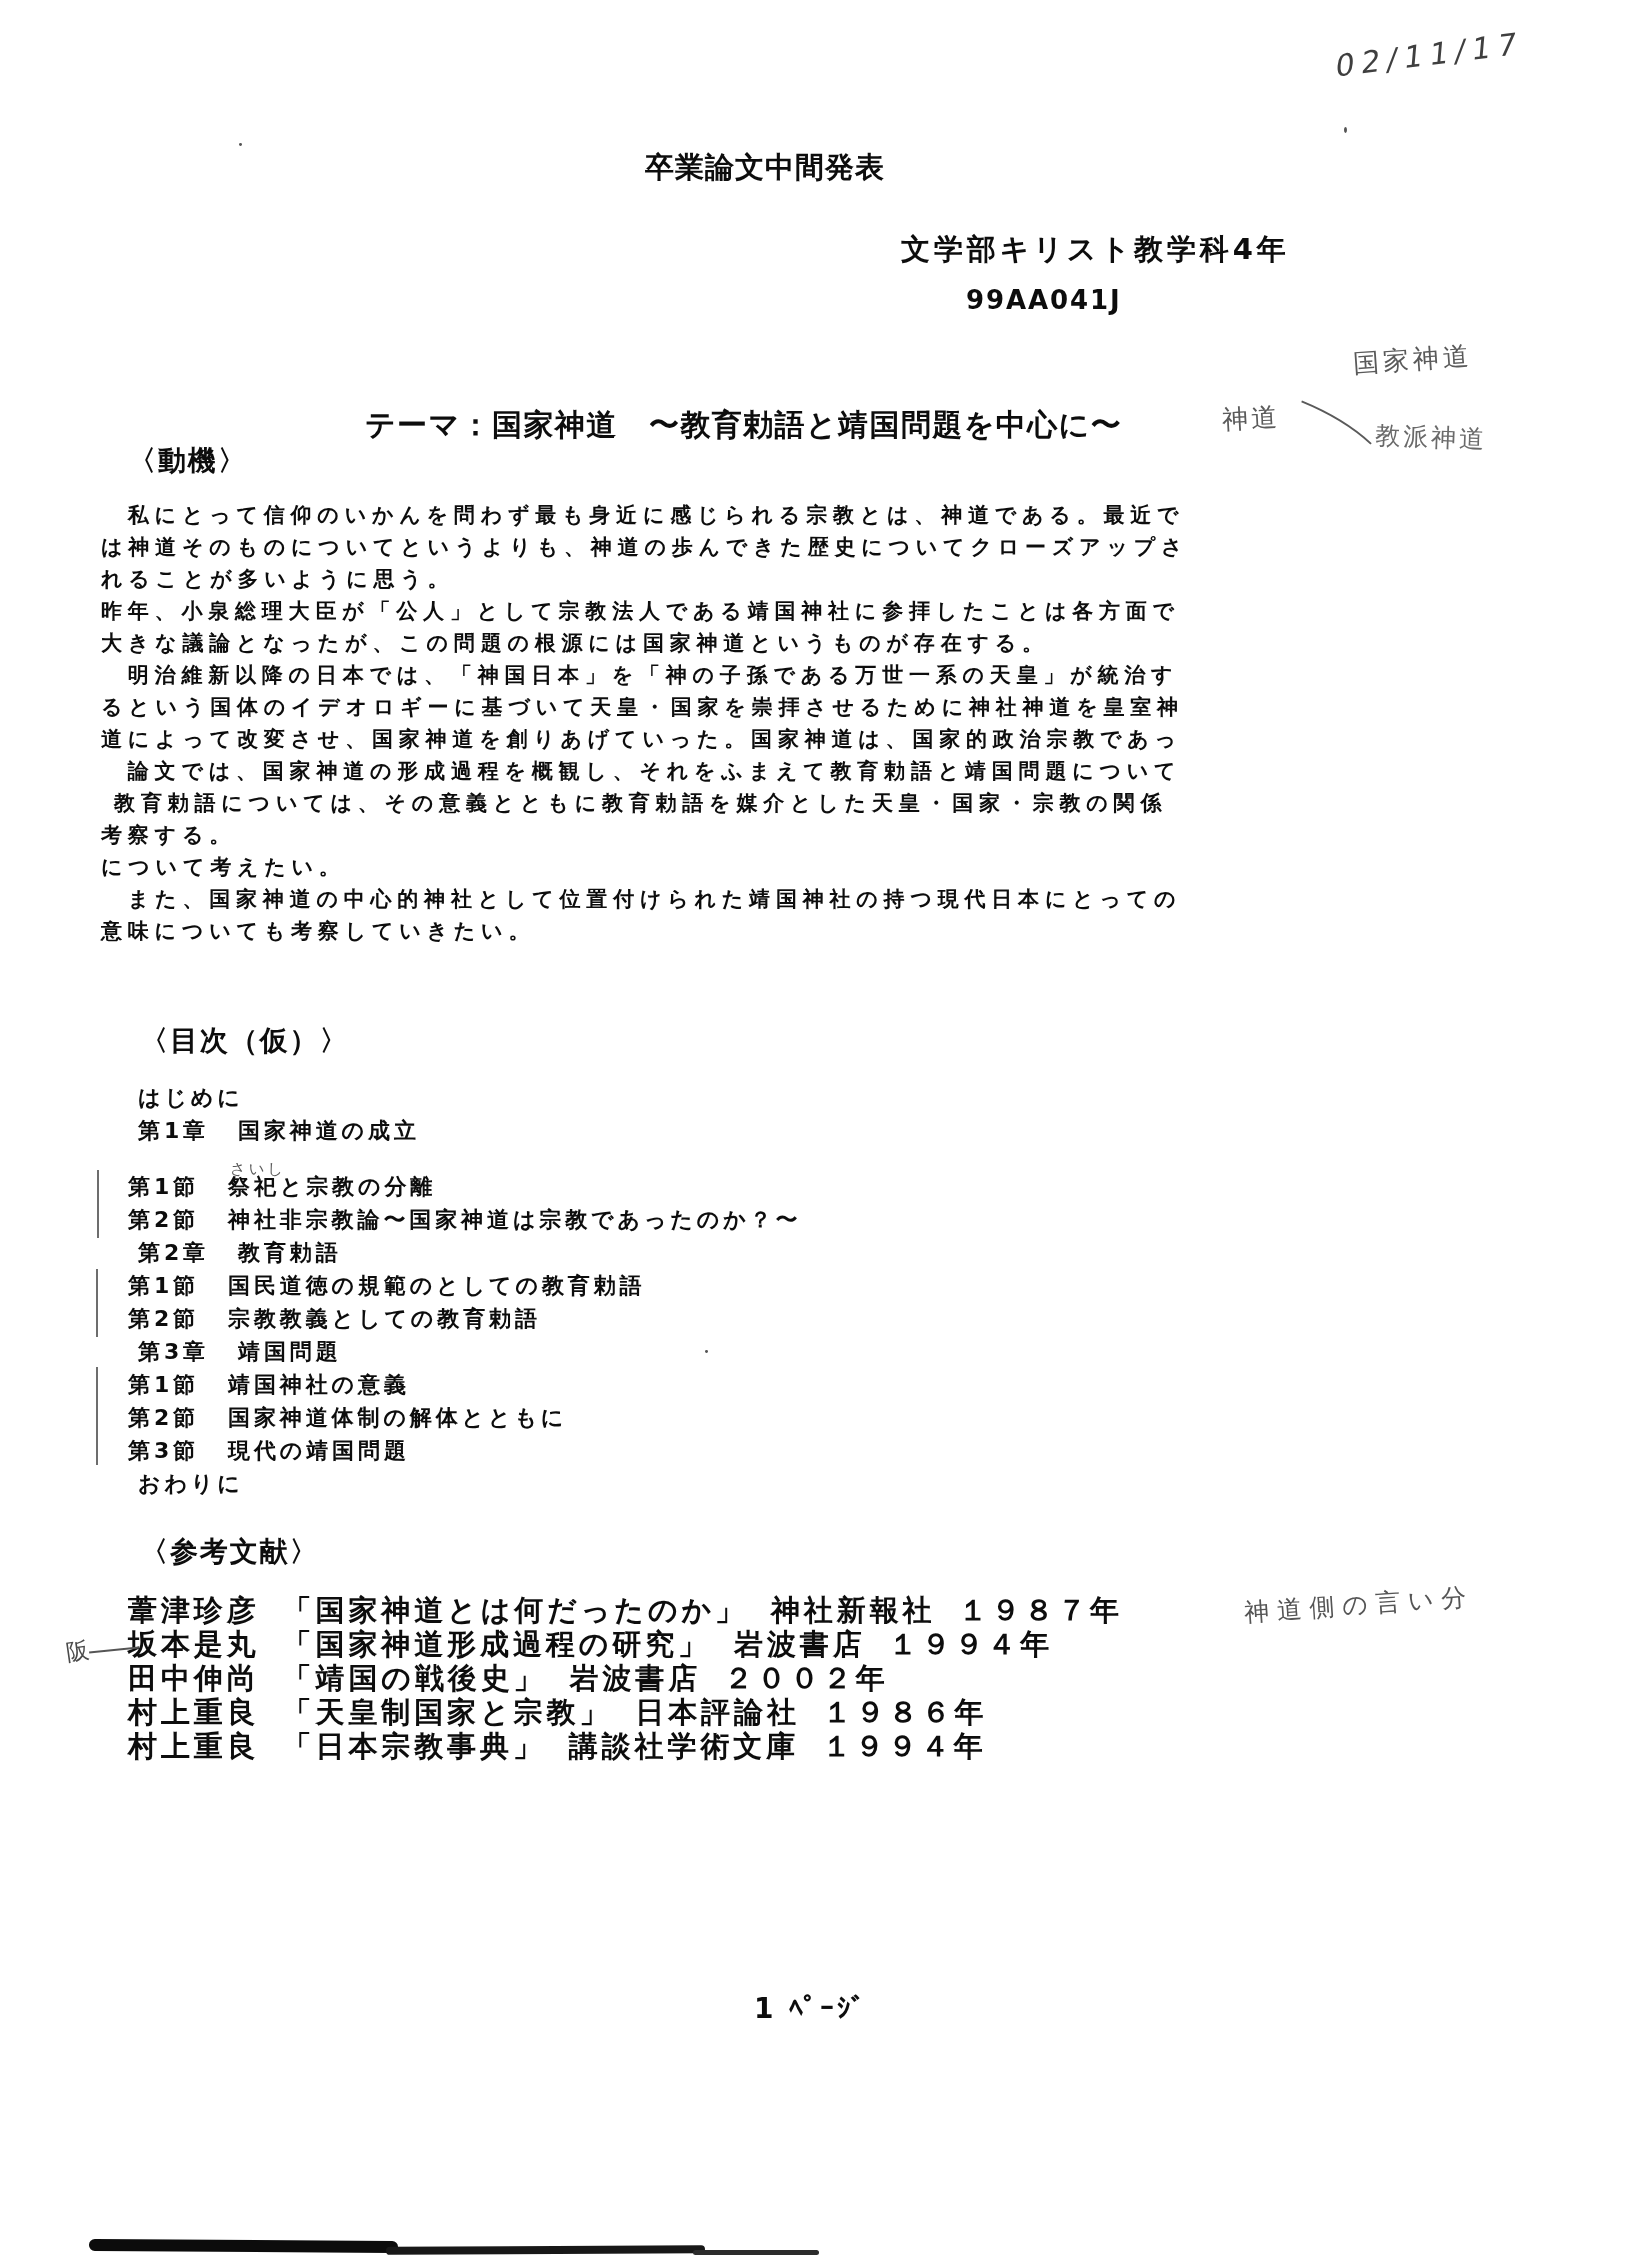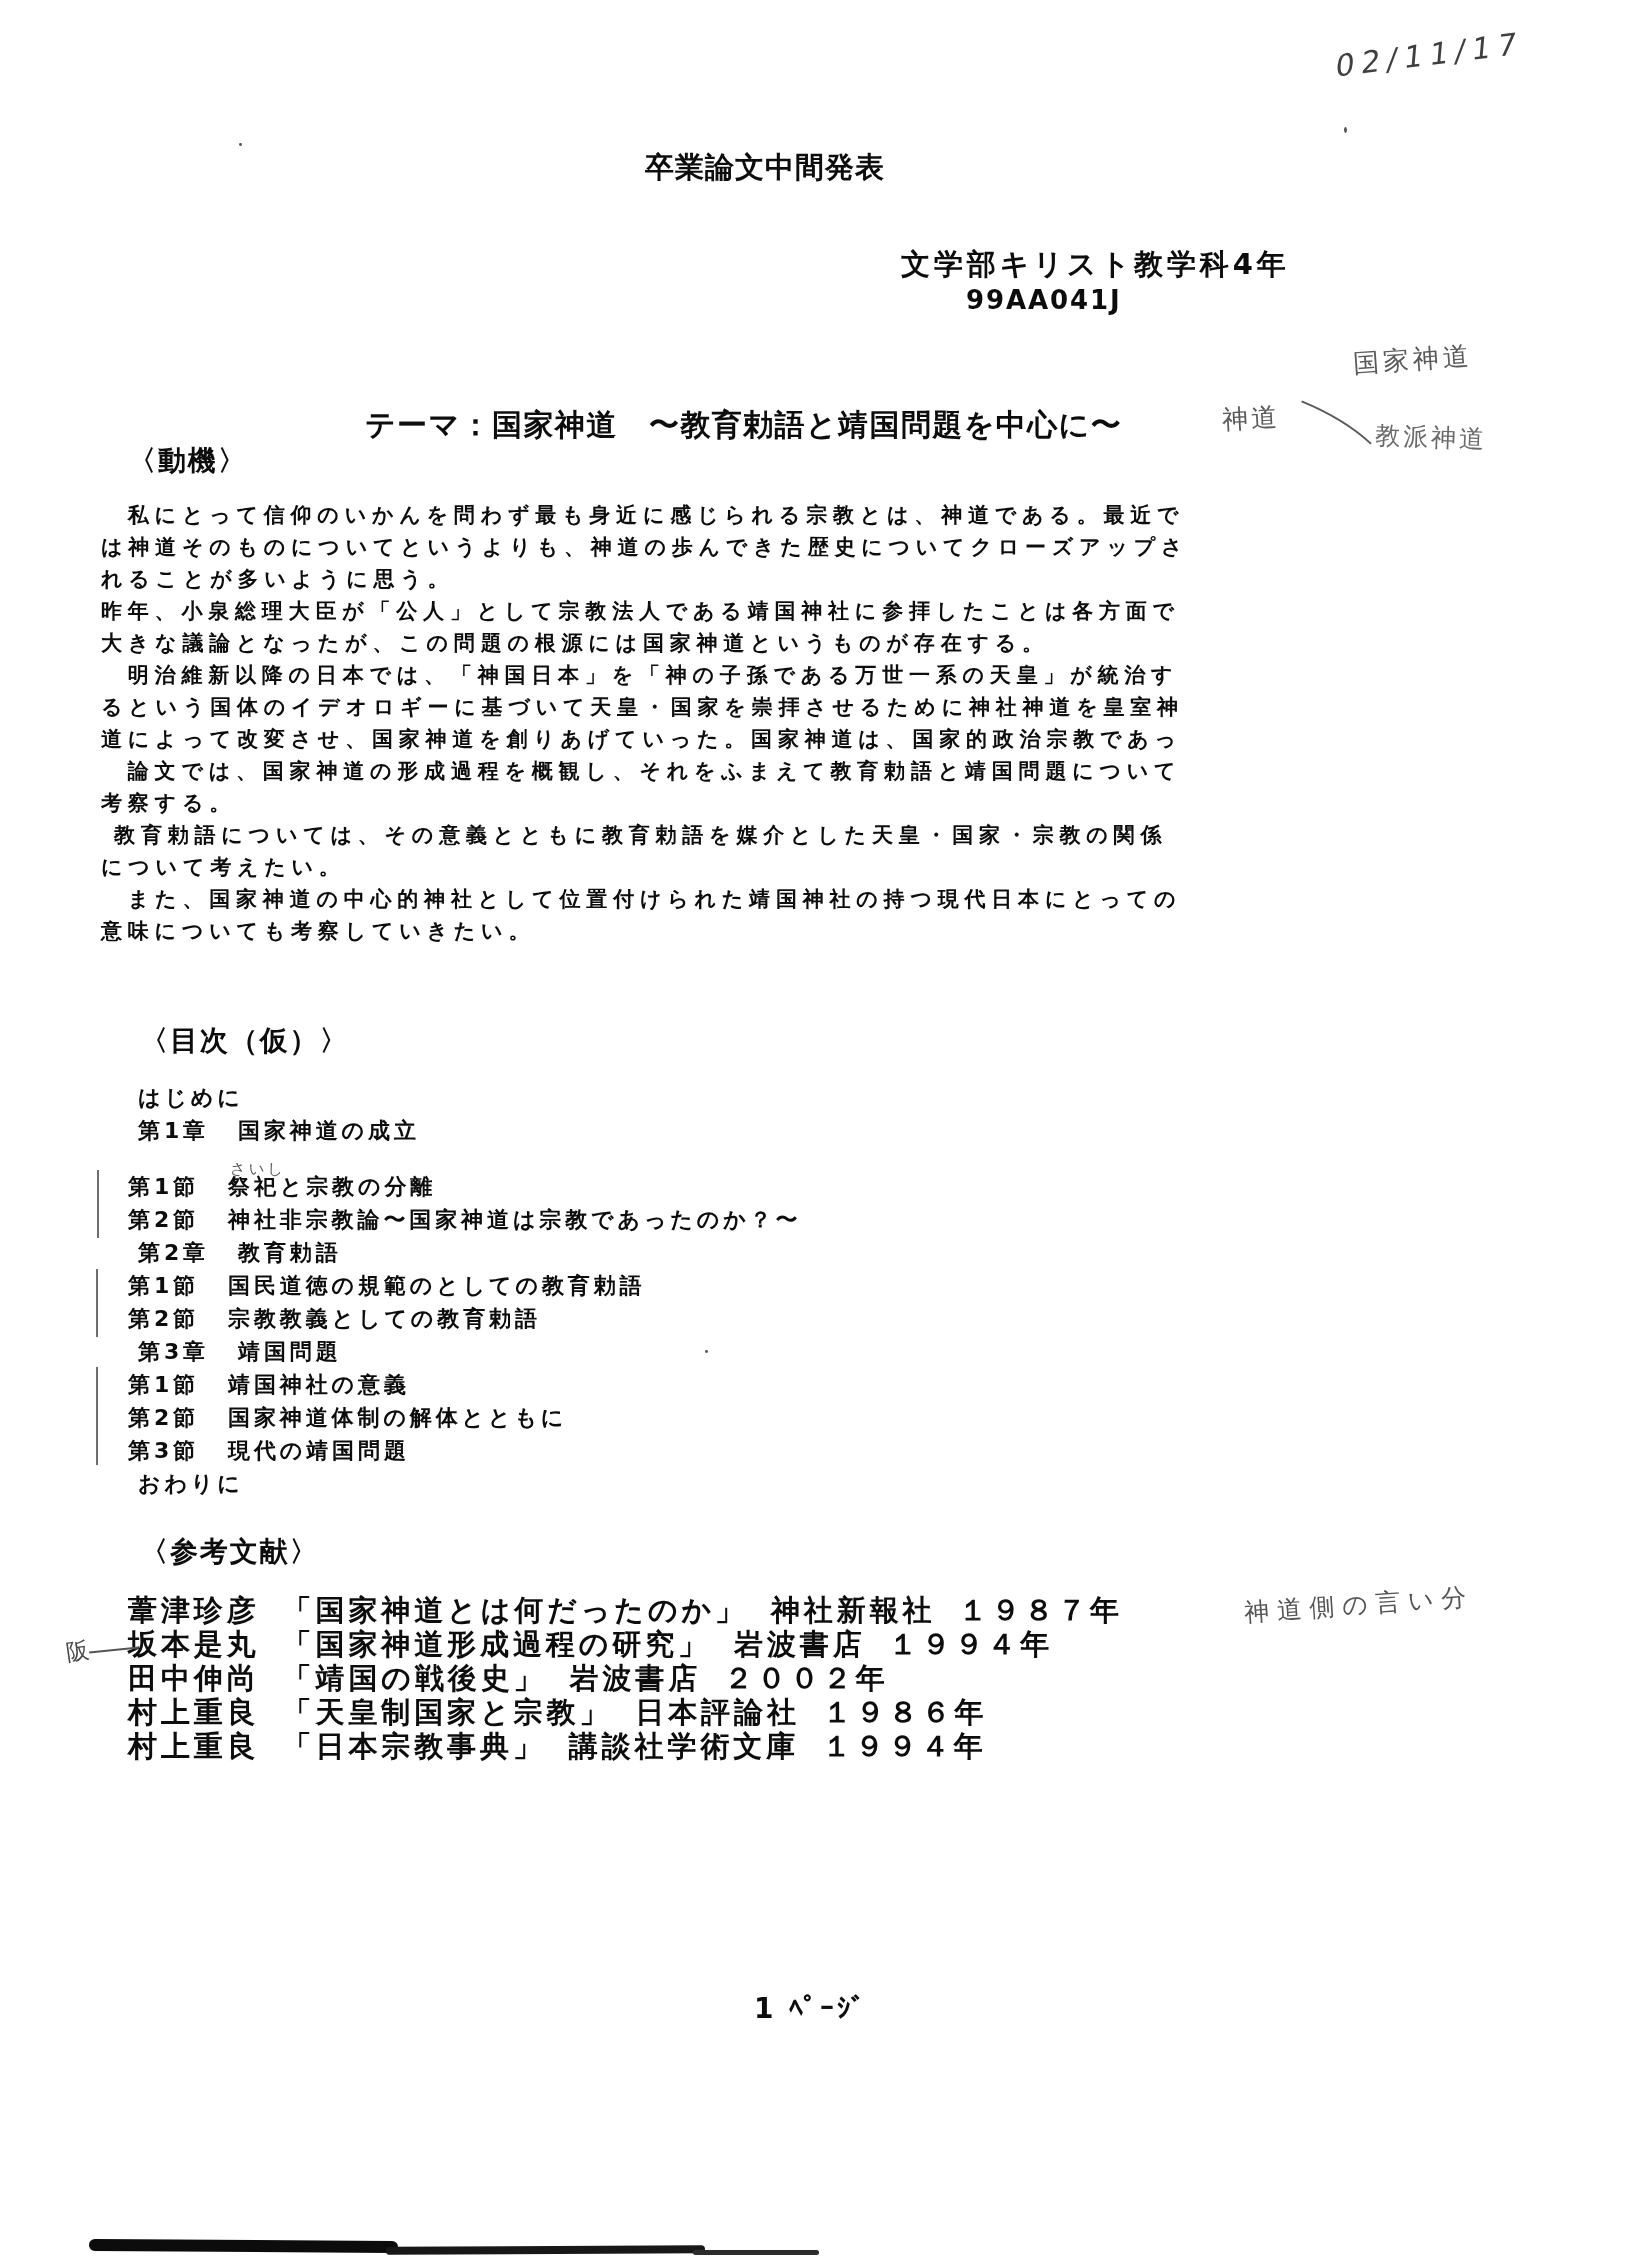--- a/index.html
+++ b/index.html
@@ -8,21 +8,21 @@
     width:1641px;height:2257px;
     background:#ffffff;
     font-family:"DejaVu Sans",sans-serif;
     color:#0d0d0d;
     overflow:hidden;
   }
   .print{font-weight:600;}
   .abs{position:absolute;}
 
   .doc-title{left:645px;top:148px;font-size:29px;letter-spacing:1px;}
-  .affiliation{left:901px;top:245px;font-size:29px;letter-spacing:3.9px;}
+  .affiliation{left:901px;top:230px;font-size:29px;letter-spacing:3.9px;}
   .student-id{left:966px;top:285px;font-size:26px;letter-spacing:1.9px;}
   .theme{left:365px;top:377px;font-size:30px;letter-spacing:1.4px;margin-top:28px;}
 
   .sec-heading{font-size:28px;letter-spacing:1.9px;}
   .motivation-heading{left:128px;top:442px;}
   .toc-heading{left:140px;top:1022px;}
   .ref-heading{left:140px;top:1533px;}
 
   .mot-list{left:101px;top:499px;}
   .mot-line{font-size:21px;letter-spacing:5.8px;line-height:32px;white-space:pre;font-weight:600;}
@@ -78,22 +78,22 @@
   <div class="abs mot-list">
     <div class="mot-line">　私にとって信仰のいかんを問わず最も身近に感じられる宗教とは、神道である。最近で</div>
     <div class="mot-line">は神道そのものについてというよりも、神道の歩んできた歴史についてクローズアップさ</div>
     <div class="mot-line">れることが多いように思う。</div>
     <div class="mot-line">昨年、小泉総理大臣が「公人」として宗教法人である靖国神社に参拝したことは各方面で</div>
     <div class="mot-line">大きな議論となったが、この問題の根源には国家神道というものが存在する。</div>
     <div class="mot-line">　明治維新以降の日本では、「神国日本」を「神の子孫である万世一系の天皇」が統治す</div>
     <div class="mot-line">るという国体のイデオロギーに基づいて天皇・国家を崇拝させるために神社神道を皇室神</div>
     <div class="mot-line">道によって改変させ、国家神道を創りあげていった。国家神道は、国家的政治宗教であっ</div>
     <div class="mot-line">　論文では、国家神道の形成過程を概観し、それをふまえて教育勅語と靖国問題について</div>
+    <div class="mot-line"> 教育勅語については、その意義とともに教育勅語を媒介とした天皇・国家・宗教の関係</div>
     <div class="mot-line">考察する。</div>
-    <div class="mot-line"> 教育勅語については、その意義とともに教育勅語を媒介とした天皇・国家・宗教の関係</div>
     <div class="mot-line">について考えたい。</div>
     <div class="mot-line">　また、国家神道の中心的神社として位置付けられた靖国神社の持つ現代日本にとっての</div>
     <div class="mot-line">意味についても考察していきたい。</div>
   </div>
 
   <div class="abs print sec-heading toc-heading">〈目次（仮）〉</div>
   <div class="abs toc-list">
     <div class="toc-row plain"><span>はじめに</span></div>
     <div class="toc-row chapter"><span class="toc-num">第1章</span><span>国家神道の成立</span></div>
     <div class="toc-row section gap-before"><span class="toc-num">第1節</span><span>祭祀と宗教の分離</span></div>

